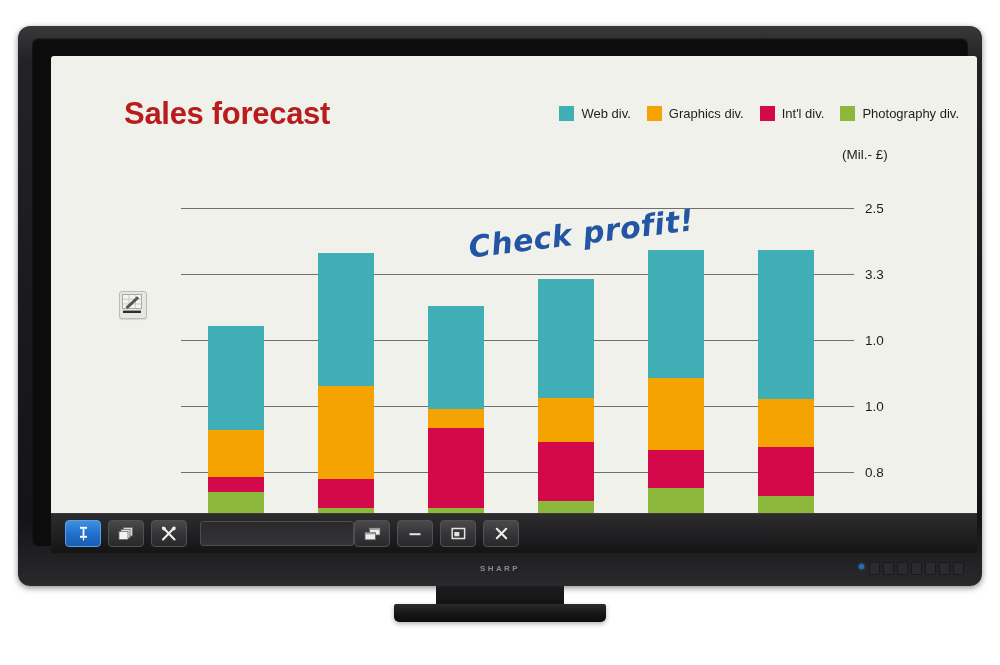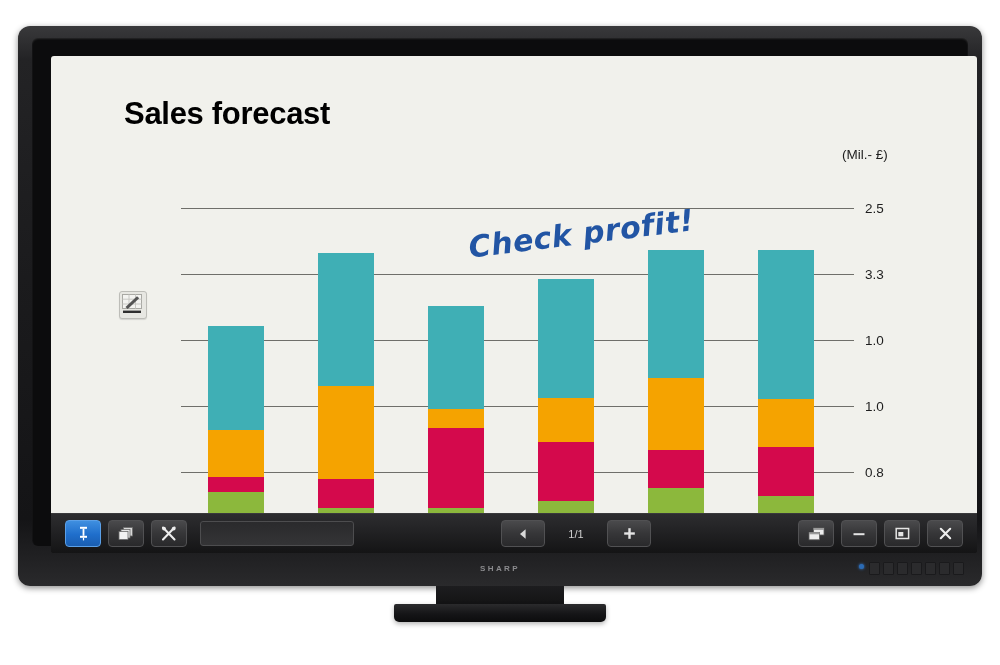--- a/index.html
+++ b/index.html
@@ -58,21 +58,21 @@
     background: #f1f1ec;
   }
 
   
   #slide-title {
     position: absolute;
     left: 73px;
     top: 40px;
     font-size: 31px;
     font-weight: bold;
-    color: #000000;
+    color: #b91c1c;
     letter-spacing: -0.3px;
     white-space: nowrap;
   }
 
   
   #legend {
     position: absolute;
     right: 18px;
     top: 50px;
     display: flex;
@@ -329,20 +329,38 @@
 <body>
 
 <div id="monitor">
   <div id="monitor-inner-bezel">
     <div id="screen">
 
       <div id="canvas">
 
         <div id="slide-title">Sales forecast</div>
 
+        <div id="legend">
+            <div class="legend-item">
+              <span class="legend-swatch" style="background: rgb(63, 175, 181);"></span>
+              <span class="legend-label">Web div.</span>
+            </div>
+            <div class="legend-item">
+              <span class="legend-swatch" style="background: rgb(245, 163, 0);"></span>
+              <span class="legend-label">Graphics div.</span>
+            </div>
+            <div class="legend-item">
+              <span class="legend-swatch" style="background: rgb(212, 9, 76);"></span>
+              <span class="legend-label">Int'l div.</span>
+            </div>
+            <div class="legend-item">
+              <span class="legend-swatch" style="background: rgb(140, 184, 60);"></span>
+              <span class="legend-label">Photography div.</span>
+            </div>
+          </div>
 
         <div id="unit-label">(Mil.- £)</div>
 
         <div id="plot">
           <div id="gridlines">
               <div class="gridline" style="top: 0px;"></div>
               <div class="gridline" style="top: 66px;"></div>
               <div class="gridline" style="top: 132px;"></div>
               <div class="gridline" style="top: 198px;"></div>
               <div class="gridline" style="top: 264px;"></div>
@@ -459,34 +477,20 @@
               <circle cx="3" cy="2.6" r="1.9" fill="#ededed"></circle>
             </svg>
           </div>
 
           <div id="search-box">
             <input id="search-input" type="text" placeholder="" style="">
 
           </div>
         </div>
 
-        <div class="tb-center">
-          <div class="tb-btn wide">
-            <svg width="12" height="12" viewBox="0 0 12 12" aria-hidden="true">
-              <path d="M8.6 1.2 L3 6 L8.6 10.8 Z" fill="#d9d9d9"></path>
-            </svg>
-          </div>
-          <div id="page-indicator">1/1</div>
-          <div class="tb-btn wide">
-            <svg width="13" height="13" viewBox="0 0 13 13" aria-hidden="true">
-              <rect x="5.3" y="1.2" width="2.4" height="10.6" fill="#e4e4e4"></rect>
-              <rect x="1.2" y="5.3" width="10.6" height="2.4" fill="#e4e4e4"></rect>
-            </svg>
-          </div>
-        </div>
 
         <div class="tb-right">
           <div class="tb-btn">
             <svg width="17" height="14" viewBox="0 0 17 14" aria-hidden="true">
               <rect x="5.5" y="1" width="10.5" height="7" fill="#ededed" stroke="#5c5c5c" stroke-width="0.8"></rect>
               <rect x="5.5" y="1" width="10.5" height="1.9" fill="#9a9a9a"></rect>
               <rect x="1" y="5.4" width="10.5" height="7.4" fill="#ededed" stroke="#5c5c5c" stroke-width="0.8"></rect>
               <rect x="1" y="5.4" width="10.5" height="1.9" fill="#9a9a9a"></rect>
             </svg>
           </div>

